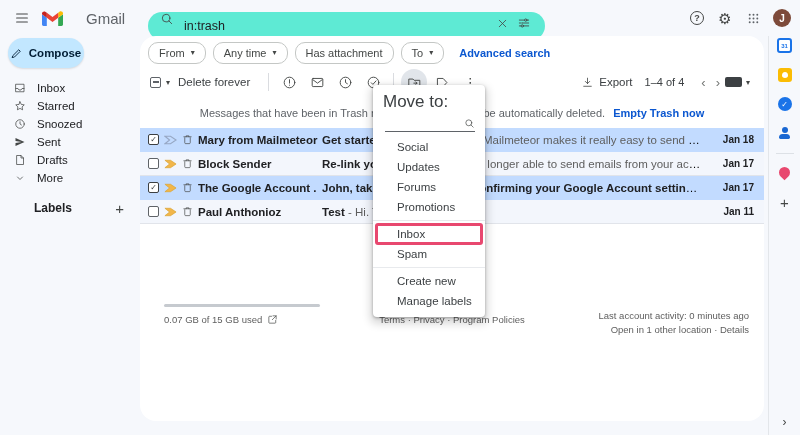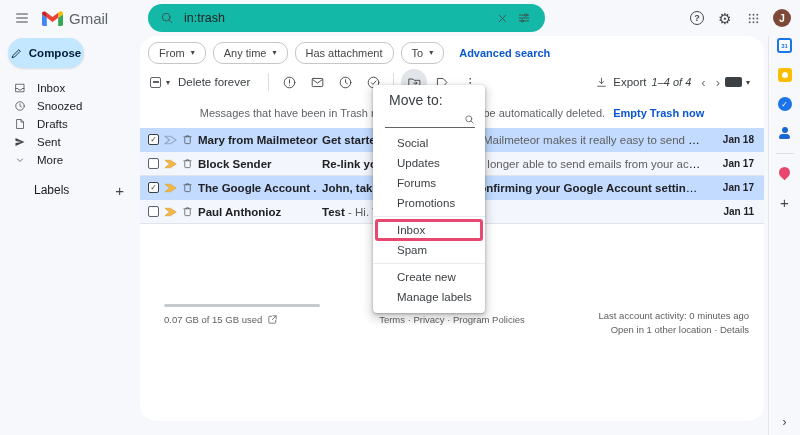--- a/index.html
+++ b/index.html
@@ -4,40 +4,40 @@
 <style>
   * { box-sizing: border-box; margin: 0; padding: 0; }
   html,body { width:800px; height:435px; }
   body { font-family:"Liberation Sans","DejaVu Sans",sans-serif; background:#f6f8fc; overflow:hidden; position:relative; }
   .ic { stroke:#444746; fill:none; stroke-width:1.8; stroke-linecap:round; stroke-linejoin:round; }
   .ic.thin { stroke-width:1.5; }
 
   
   .header { position:absolute; top:0; left:0; right:0; height:36px; display:flex; align-items:center; }
   .hamburger { width:28px; height:28px; margin-left:8px; display:flex; align-items:center; justify-content:center; border-radius:50%; cursor:pointer; }
-  .logo { display:flex; align-items:center; gap:6px; margin-left:6px; }
+  .logo { display:flex; align-items:center; gap:23px; margin-left:6px; }
   .logo-text { font-size:15px; color:#5f6368; }
-  .searchbar { position:absolute; left:148px; top:4px; width:397px; height:28px; background:#14b8a6; border-radius:14px; display:flex; align-items:center; padding:0 10px 0 12px; }
+  .searchbar { position:absolute; left:148px; top:12px; width:397px; height:28px; background:#5eead4; border-radius:14px; display:flex; padding:0 10px 0 12px; }
   .searchbar input { border:none; background:transparent; outline:none; font-size:12.5px; color:#202124; flex:1; margin-left:10px; font-family:inherit; }
   .sb-btn { width:22px; height:22px; display:flex; align-items:center; justify-content:center; border-radius:50%; cursor:pointer; }
   .hdr-right { position:absolute; right:0; top:0; height:36px; display:flex; align-items:center; }
   .hdr-ic { width:24px; height:24px; display:flex; align-items:center; justify-content:center; border-radius:50%; margin-right:4px; cursor:pointer; }
   .q-circle { width:14px; height:14px; border:1.5px solid #454746; border-radius:50%; font-size:9px; color:#454746; display:flex; align-items:center; justify-content:center; font-weight:bold; }
   .gear-glyph { font-size:15px; color:#454746; line-height:1; }
   .avatar { width:18px; height:18px; border-radius:50%; background:#7d4a3a; color:#fff; font-size:10px; font-weight:bold; display:flex; align-items:center; justify-content:center; margin:0 9px 0 4px; cursor:pointer; }
 
   
   .sidebar { position:absolute; top:36px; left:0; width:140px; bottom:0; }
   .compose { margin:2px 0 0 8px; width:76px; height:30px; background:#c2e7ff; border-radius:15px; display:flex; align-items:center; justify-content:center; gap:6px; cursor:pointer; box-shadow:0 1px 2px rgba(0,0,0,.12); }
   .compose span { font-size:11.5px; font-weight:bold; color:#001d35; }
   .nav { margin-top:11px; }
   .nav-item { height:18px; display:flex; align-items:center; padding-left:14px; gap:11px; border-radius:0 9px 9px 0; cursor:pointer; }
   .nav-item span { font-size:11.5px; color:#202124; }
   .labels-hdr { margin-top:12px; height:18px; display:flex; align-items:center; padding:0 16px 0 14px; }
-  .labels-hdr b { font-size:12px; color:#202124; font-weight:normal; flex:1;padding-left:20px; }
+  .labels-hdr b { font-size:12px; color:#202124; font-weight:bold; flex:1;padding-left:20px; }
   .plus-glyph { font-size:15px; color:#444746; line-height:1; cursor:pointer; }
 
   
   .card { position:absolute; left:140px; top:36px; width:624px; height:385px; background:#fff; border-radius:16px; }
   .chips { display:flex; align-items:center; padding:5px 0 0 8px; height:28px; gap:7px; }
   .chip { height:22px; border:1px solid #c4c7c5; border-radius:10px; display:flex; align-items:center; padding:0 10px; gap:6px; font-size:11px; color:#444746; cursor:pointer; background:#fff; }
   .chip .caret { font-size:8px; color:#444746; }
   .adv-link { font-size:11px; color:#0b57d0; font-weight:bold; margin-left:8px; cursor:pointer; }
 
   .toolbar { height:32px; display:flex; align-items:center; padding:0 14px 0 10px; margin-top:2px; }
@@ -46,21 +46,21 @@
   .cb.on { border-color:#3c4043; }
   .cb.on::after { content:"✓"; font-size:8px; color:#3c4043; font-weight:bold; }
   .tb-caret { font-size:8px; color:#444746; margin:0 8px 0 5px; cursor:pointer; }
   .tb-text { font-size:11.5px; color:#3c4043; margin-right:12px; cursor:pointer; }
   .tb-div { width:1px; height:18px; background:#dadce0; margin:0 6px; }
   .tb-ic { width:26px; height:26px; display:flex; align-items:center; justify-content:center; border-radius:50%; cursor:pointer; margin:0 1px; }
   .tb-ic.active { background:#e1e5ea; }
   .more-glyph { font-size:13px; color:#444746; line-height:1; }
   .tb-right { margin-left:auto; display:flex; align-items:center; }
   .export { display:flex; align-items:center; gap:5px; font-size:11.5px; color:#3c4043; cursor:pointer; }
-  .pager { font-size:11px; color:#3c4043; margin:0 5px;font-style:italic; }
+  .pager { font-size:11px; color:#3c4043; margin:0 12px; }
   .pg-ch { font-size:13px; color:#747775; cursor:pointer; padding:0 5px; }
   .kbd-btn { display:flex; align-items:center; gap:4px; cursor:pointer; }
   .kbd-rect { width:17px; height:10px; background:#3c4043; border-radius:2px; }
 
   .banner { height:30px; display:flex; align-items:center; justify-content:center; font-size:11px; color:#5f6368; }
   .banner a { color:#0b57d0; font-weight:bold; margin-left:8px; text-decoration:none; cursor:pointer; }
 
   .rows { }
   .row { height:24px; display:flex; align-items:center; padding:0 10px 0 6px; border-bottom:1px solid rgba(95,99,104,.12); cursor:pointer; background:#f3f6fc; }
   .row.sel { background:#c2dbff; border-color:transparent; }
@@ -91,21 +91,21 @@
   .contacts { margin-top:16px; display:flex; flex-direction:column; align-items:center; }
   .contacts .head { width:6px; height:6px; background:#1967d2; border-radius:50%; }
   .contacts .bodyy { width:11px; height:5px; background:#1967d2; border-radius:5px 5px 2px 2px; margin-top:1px; }
   .p-div { width:18px; height:1px; background:#dde1e6; margin-top:14px; }
   .addon { width:11px; height:11px; margin-top:13px; background:#e8486f; border-radius:50% 50% 50% 0; transform:rotate(-45deg); }
   .p-plus { margin-top:17px; font-size:15px; color:#444746; line-height:1; cursor:pointer; }
   .p-hide { position:absolute; bottom:6px; left:0; right:0; text-align:center; font-size:12px; color:#444746; cursor:pointer; }
 
   
   .menu { position:absolute; left:373px; top:85px; width:112px; background:#fff; border-radius:4px; box-shadow:0 1px 3px rgba(0,0,0,.3),0 4px 8px 3px rgba(0,0,0,.15); z-index:50; padding-bottom:6px; }
-  .menu-title { font-size:14px; color:#3c4043; padding:7px 0 3px 16px; }
+  .menu-title { font-size:17px; color:#3c4043; padding:7px 0 3px 10px; }
   .menu-search { margin:0 10px 5px 12px; height:17px; border-bottom:1px solid #5f6368; display:flex; align-items:flex-end; justify-content:flex-end; padding-bottom:2px; }
   .mi { height:20px; display:flex; align-items:center; padding-left:24px; font-size:11.5px; color:#3c4043; cursor:pointer; position:relative; }
   .menu-div { height:1px; background:#e8eaed; margin:3px 0; }
   .hl-box { position:absolute; left:2px; right:2px; top:-1px; bottom:-1px; border:3px solid #e8486f; border-radius:3px; pointer-events:none; }
 </style>
 </head>
 <body>
 
 <div class="header">
   <div class="hamburger">
@@ -177,37 +177,43 @@
   <div class="nav">
     <div class="nav-item">
       <svg class="ic thin" width="12" height="12" viewBox="0 0 24 24">
           <path d="M4 4.5h16v15H4z"></path>
           <path d="M4 13h4l2 3h4l2-3h4"></path>
         </svg>
       <span>Inbox</span>
     </div>
     <div class="nav-item">
       <svg class="ic thin" width="12" height="12" viewBox="0 0 24 24">
+          <path d="M12 3.5l2.6 5.4 5.9.8-4.3 4.1 1 5.8L12 16.8l-5.2 2.8 1-5.8-4.3-4.1 5.9-.8z"></path>
+        </svg>
+      <span>Starred</span>
+    </div>
+    <div class="nav-item">
+      <svg class="ic thin" width="12" height="12" viewBox="0 0 24 24">
           <circle cx="12" cy="12" r="8.5"></circle>
           <path d="M12 7.5V12l3 2"></path>
         </svg>
       <span>Snoozed</span>
+    </div>
+    <div class="nav-item">
+      <svg width="12" height="12" viewBox="0 0 24 24" fill="#444746">
+          <path d="M3 20L21 12 3 4v6l12 2-12 2z"></path>
+        </svg>
+      <span>Sent</span>
     </div>
     <div class="nav-item">
       <svg class="ic thin" width="12" height="12" viewBox="0 0 24 24">
           <path d="M6 3h8l5 5v13H6z"></path>
           <path d="M14 3v5h5"></path>
         </svg>
       <span>Drafts</span>
-    </div>
-    <div class="nav-item">
-      <svg width="12" height="12" viewBox="0 0 24 24" fill="#444746">
-          <path d="M3 20L21 12 3 4v6l12 2-12 2z"></path>
-        </svg>
-      <span>Sent</span>
     </div>
     <div class="nav-item">
       <svg class="ic thin" width="12" height="12" viewBox="0 0 24 24">
           <path d="M7 10l5 5 5-5"></path>
         </svg>
       <span>More</span>
     </div>
   </div>
   <div class="labels-hdr">
     <b>Labels</b>

